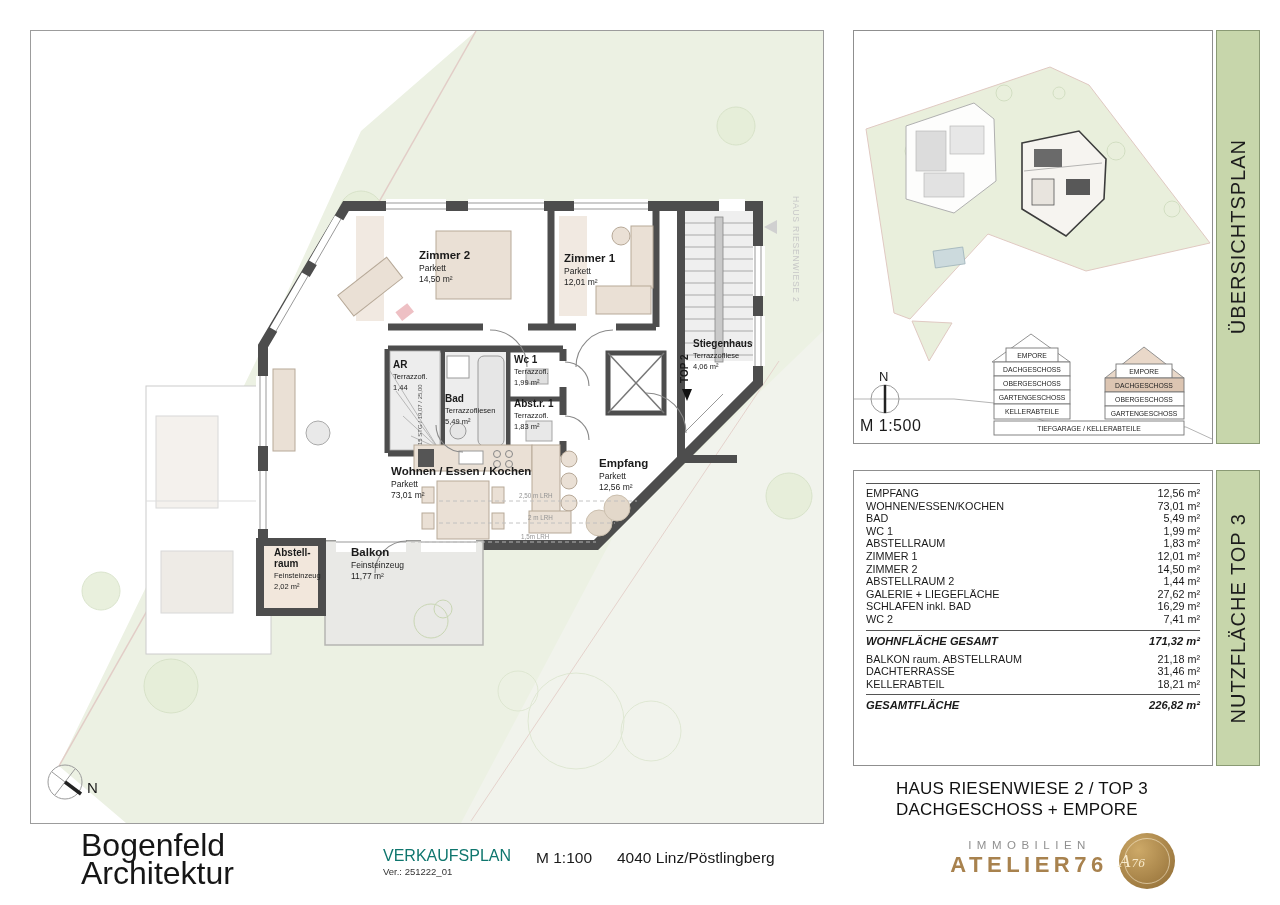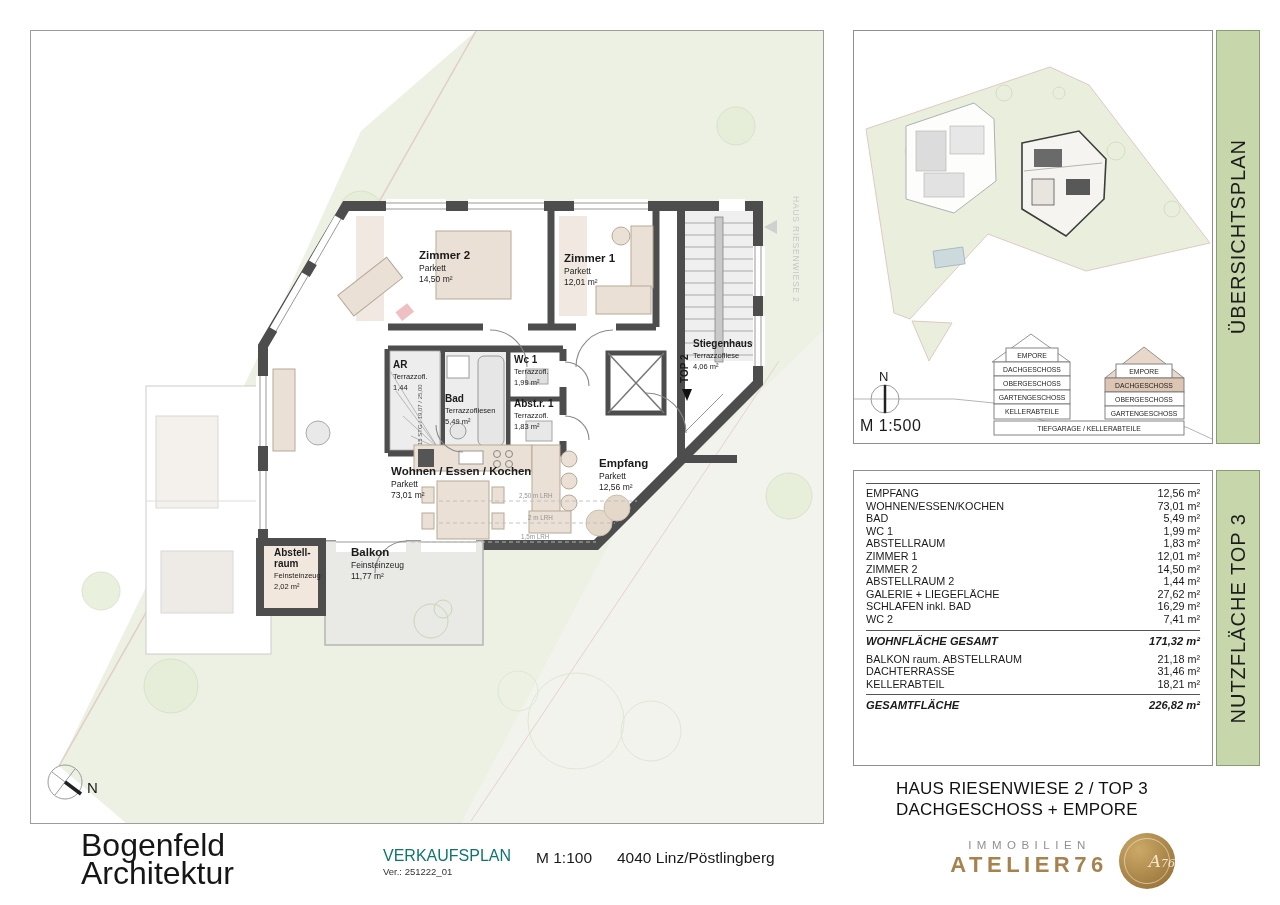--- a/index.html
+++ b/index.html
@@ -32,21 +32,21 @@
   #architect{position:absolute;left:81px;top:831px;font-size:32px;line-height:28px;font-weight:500;color:#161616;}
   #plan-type{position:absolute;left:383px;top:847px;font-size:16px;color:#0f766e;}
   #plan-version{position:absolute;left:383px;top:866px;font-size:9.5px;color:#333;}
   #footer-scale{position:absolute;left:536px;top:849px;font-size:15.5px;}
   #footer-address{position:absolute;left:617px;top:849px;font-size:15.5px;}
   #brand{position:absolute;left:942px;top:839px;width:170px;text-align:center;}
   #brand .b-top{font-size:11.5px;letter-spacing:5.5px;color:#909090;padding-left:5px;}
   #brand .b-bottom{font-size:22px;font-weight:bold;letter-spacing:4.5px;color:#a8824e;padding-left:4px;margin-top:1px;}
   #seal{position:absolute;left:1119px;top:833px;width:56px;height:56px;border-radius:50%;
         background:radial-gradient(circle at 35% 30%, #cda968, #a07c42 70%, #8d6a35);
-        display:flex;align-items:center;justify-content:flex-end;}
+        display:flex;align-items:center;justify-content:flex-start;}
   #seal .ring{position:absolute;left:5px;top:5px;right:5px;bottom:5px;border:1px solid rgba(255,244,220,.55);border-radius:50%;}
   #seal .mono{font-family:"DejaVu Serif",serif;font-style:italic;color:#f6e8c8;font-size:17px;}
   #seal .mono small{font-size:11px;}
   
   svg text{font-family:"Liberation Sans",sans-serif;fill:#1a1a1a;}
   .rname{font-weight:bold;font-size:11.5px;}
   .rname-s{font-weight:bold;font-size:10px;}
   .rsub{font-size:8.5px;fill:#222;}
   .rsub-s{font-size:7.5px;fill:#222;}
   .tiny{font-size:6.3px;fill:#949494;}

